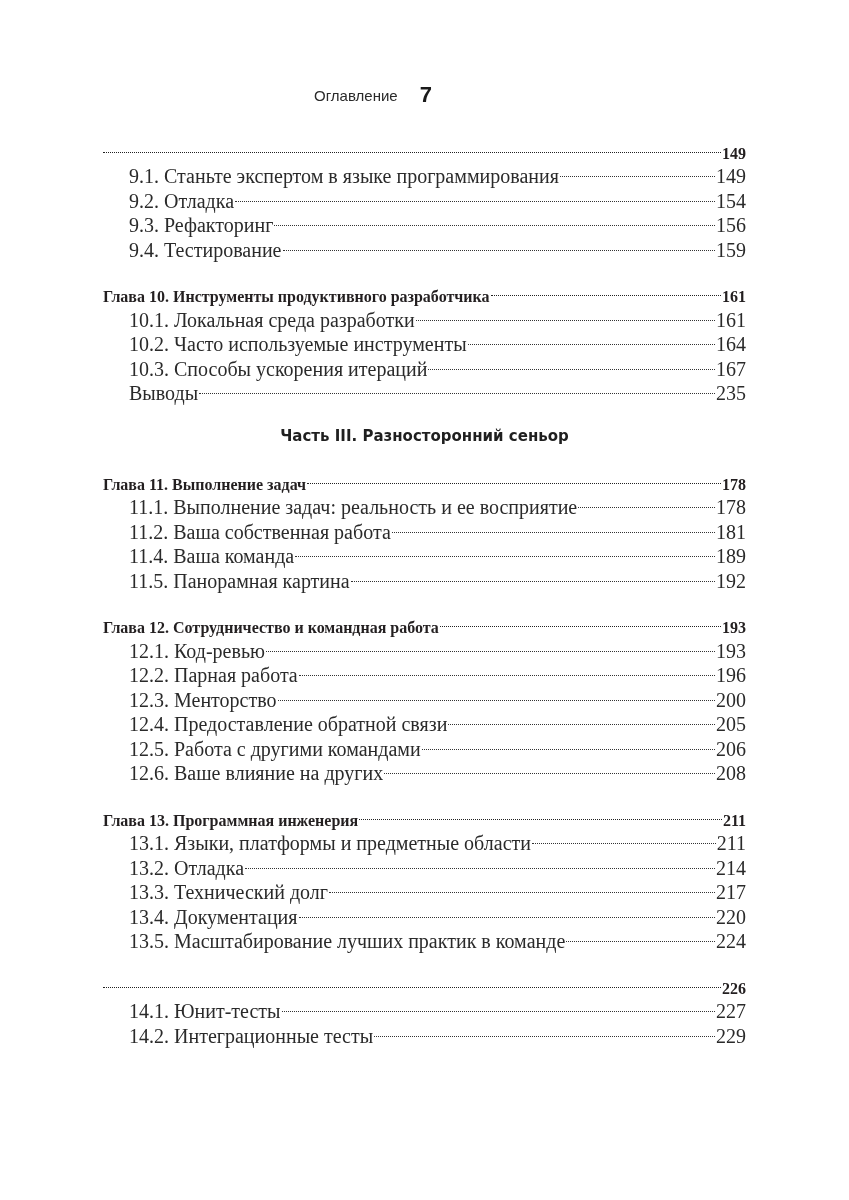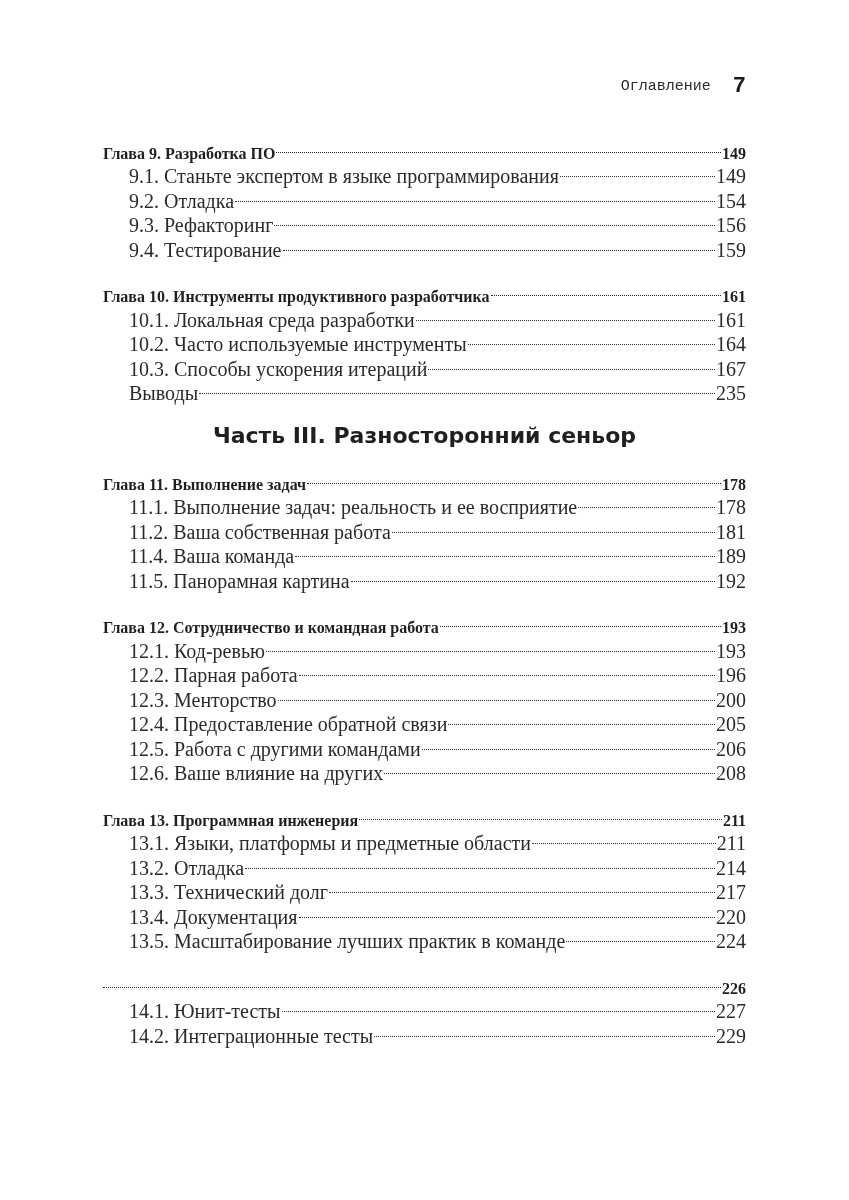--- a/index.html
+++ b/index.html
@@ -1,43 +1,42 @@
 <!DOCTYPE html>
 <html><head>
 <meta charset="utf-8">
 <style>
   html, body { margin: 0; padding: 0; background: #ffffff; }
   body { width: 849px; height: 1200px; position: relative; overflow: hidden; color: #231f20; }
-  .running-head { position: absolute; top: 74px; left: 0; width: 746px; text-align: right; font-family: Liberation Mono, monospace; }
+  .running-head { position: absolute; top: 82px; left: 0; width: 746px; text-align: center; font-family: Liberation Sans, sans-serif; }
   .running-head .title { font-size: 15px; color: #2a2a2a; vertical-align: middle; }
   .running-head .num { font-size: 22px; font-weight: bold; margin-left: 22px; vertical-align: middle; color: #1a1a1a; }
   .toc { position: absolute; left: 103px; top: 134px; width: 643px; font-family: "Liberation Serif", serif; }
   .entry { display: flex; align-items: baseline; height: 24.5px; line-height: 24.5px; font-size: 20px; }
   .entry .label { white-space: nowrap; padding-right: 1px; }
   .entry .dots { flex: 1 1 auto; overflow: hidden; white-space: nowrap; position: relative; height: 24.5px; }
   .entry .dots::after { content: ""; position: absolute; left: 0; right: 0; bottom: 6px; border-bottom: 1.4px dotted #333; }
   .entry .page { white-space: nowrap; padding-left: 1px; }
   .entry.chapter { font-weight: bold; font-size: 16px; }
   .entry.chapter .dots::after { border-bottom: 1.8px dotted #222; }
   .entry.section { padding-left: 26px; color: #2a2a2a; }
   .group { margin-bottom: 21px; }
-  .part-title { text-align: center; font-family: "DejaVu Sans", sans-serif; font-weight: bold; font-size: 22px; height: 30px; line-height: 30px; margin: 8px 0 14px 0; color: #1f1f1f; }
+  .part-title { text-align: center; font-family: "DejaVu Sans", sans-serif; font-weight: bold; font-size: 15px; height: 30px; line-height: 30px; margin: 8px 0 14px 0; color: #1f1f1f; }
 </style>
 </head>
 <body>
 
 <div class="running-head">
   <span class="title">Оглавление</span><span class="num">7</span>
 </div>
 
 <div class="toc">
   <div id="before-part">
       <div class="group">
         <div class="entry chapter">
-          <span class="label">Глава 9. Разработка ПО</span>
           <span class="dots"></span>
           <span class="page">149</span>
         </div>
         <div class="entry section">
           <span class="label">9.1. Станьте экспертом в языке программирования</span>
           <span class="dots"></span>
           <span class="page">149</span>
         </div>
         <div class="entry section">
           <span class="label">9.2. Отладка</span>

